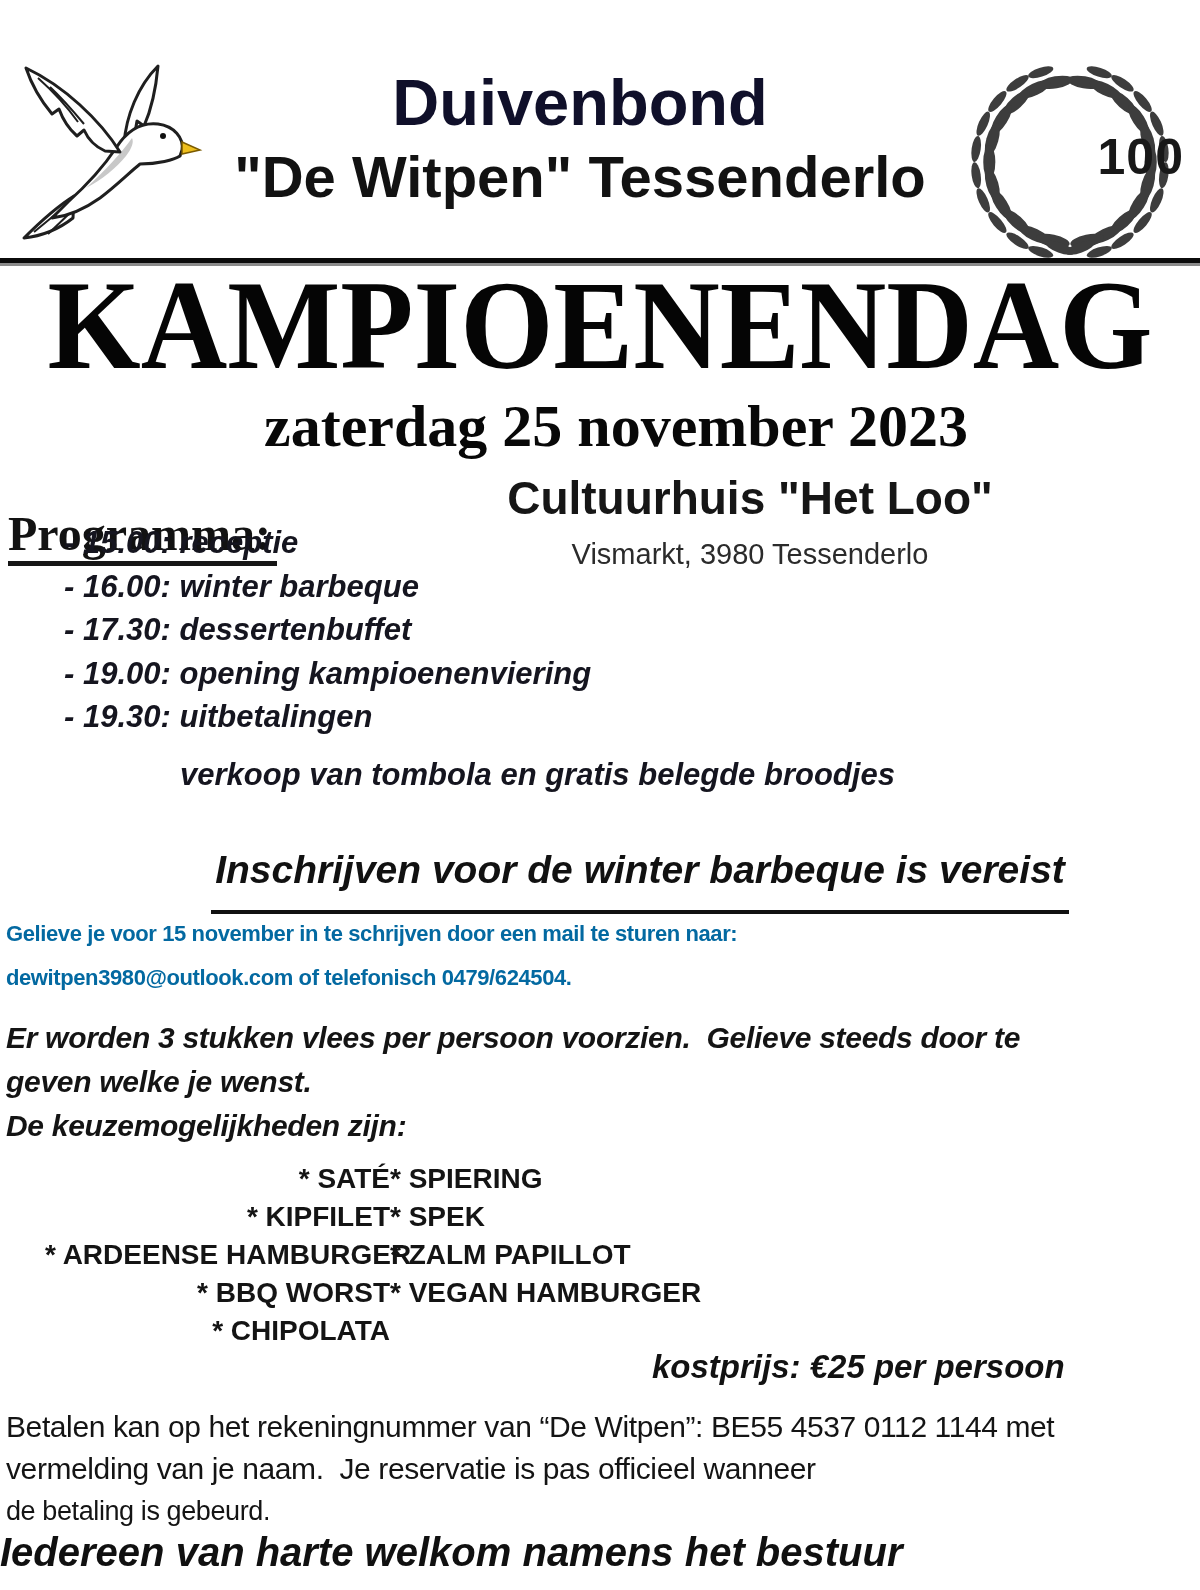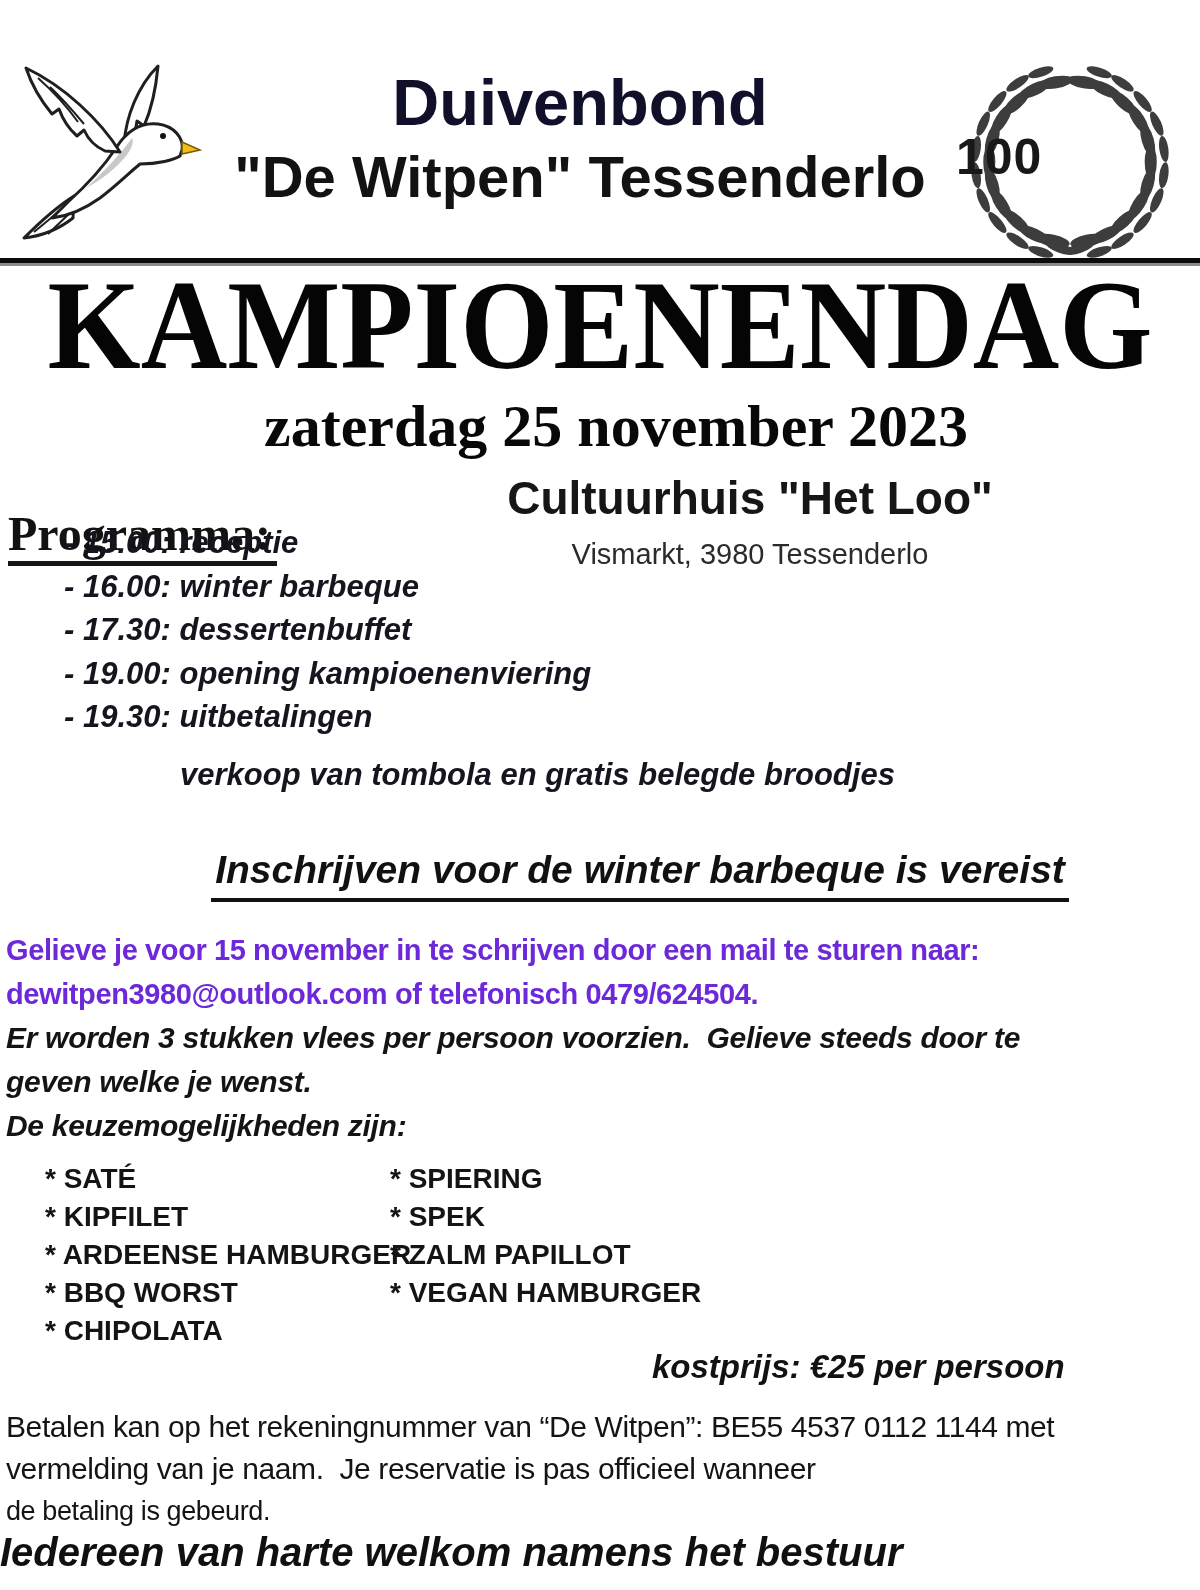--- a/index.html
+++ b/index.html
@@ -10,21 +10,21 @@
   }
   .abs { position:absolute; }
   .pre { white-space:pre; }
 
   
   #dove      { left:12px; top:54px; width:200px; height:194px; }
   #club      { left:200px; top:66px; width:760px; text-align:center; line-height:74px; font-weight:bold; }
   #club-org  { font-size:65px; color:#10102a; }
   #club-name { font-size:58px; color:#121212; }
   #wreath    { left:956px; top:58px; width:228px; height:202px; }
-  #wreath-num{ position:absolute; left:0; right:0; top:70px; text-align:left;
+  #wreath-num{ position:absolute; left:0; right:0; top:70px; text-align:right;
                font-size:50px; font-weight:bold; color:#181818; letter-spacing:1px; }
   #rule      { left:0; top:258px; width:1200px; height:8px;
                background:linear-gradient(180deg,#0b0b0b 0 62%,#8a8a8a 62% 100%); }
 
   
   #title-svg { left:20px; top:276px; }
   #title-svg text { font-family:"Liberation Serif","DejaVu Serif",serif; font-weight:bold; fill:#050505; }
   #date      { left:0; top:394px; width:1200px; text-align:center;
                font-family:"Liberation Serif","DejaVu Serif",serif;
                font-weight:bold; font-size:60px; line-height:64px; color:#080808;padding-left:16px; }
@@ -38,30 +38,30 @@
   #venue-name{ font-weight:bold; font-size:46px; line-height:56px; color:#161616; }
   #venue-addr{ font-size:29px; line-height:40px; color:#2b2b2b; margin-top:8px; }
   #prog-list { left:64px; top:521px; font-style:italic; font-weight:bold;
                font-size:31px; line-height:43.5px; color:#15151f; }
   #prog-note { left:180px; top:757px; font-style:italic; font-weight:bold;
                font-size:31px; color:#15151f; }
 
   
   #insch-wrap{ left:80px; top:846px; width:1120px; text-align:center; }
   #insch     { display:inline-block; font-style:italic; font-weight:bold; font-size:39px;
-               line-height:48px; border-bottom:4px solid #111; padding:0 4px 4px 4px; color:#111; }
-  #reg-par   { left:6px; top:912px; font-weight:bold; font-size:29px; line-height:44px;
-               letter-spacing:-0.4px; color:#6d28d9;margin-top:16px; }
+               line-height:48px; border-bottom:4px solid #111; padding:0 4px 16px 4px; color:#111; }
+  #reg-par   { left:6px; top:912px; font-weight:bold; font-size:22px; line-height:44px;
+               letter-spacing:-0.4px; color:#0369a1; }
 
   
   #menu-intro{ left:6px; top:1016px; font-weight:bold; font-style:italic; font-size:30px;
                line-height:44px; letter-spacing:-0.3px; color:#141414; }
   #menu-cols { left:45px; top:1160px; display:flex; }
   .menu-col  { font-weight:bold; font-size:28px; line-height:38px; color:#141414; }
-  .menu-col1 { width:345px; }
+  .menu-col1 { width:345px;text-align:right; }
   #price     { left:652px; top:1348px; font-weight:bold; font-style:italic;
                font-size:33px; color:#121212; }
 
   
   #pay-par   { left:6px; top:1406px; font-weight:normal; font-size:30px; line-height:42px;
                letter-spacing:-0.4px; color:#141414; }
   #pay-par .small { font-size:27px; }
   #footer    { left:0; top:1524px; width:1200px; box-sizing:border-box; 
                font-weight:bold; font-style:italic; font-size:40px; line-height:56px;
                white-space:nowrap; color:#101010; }

